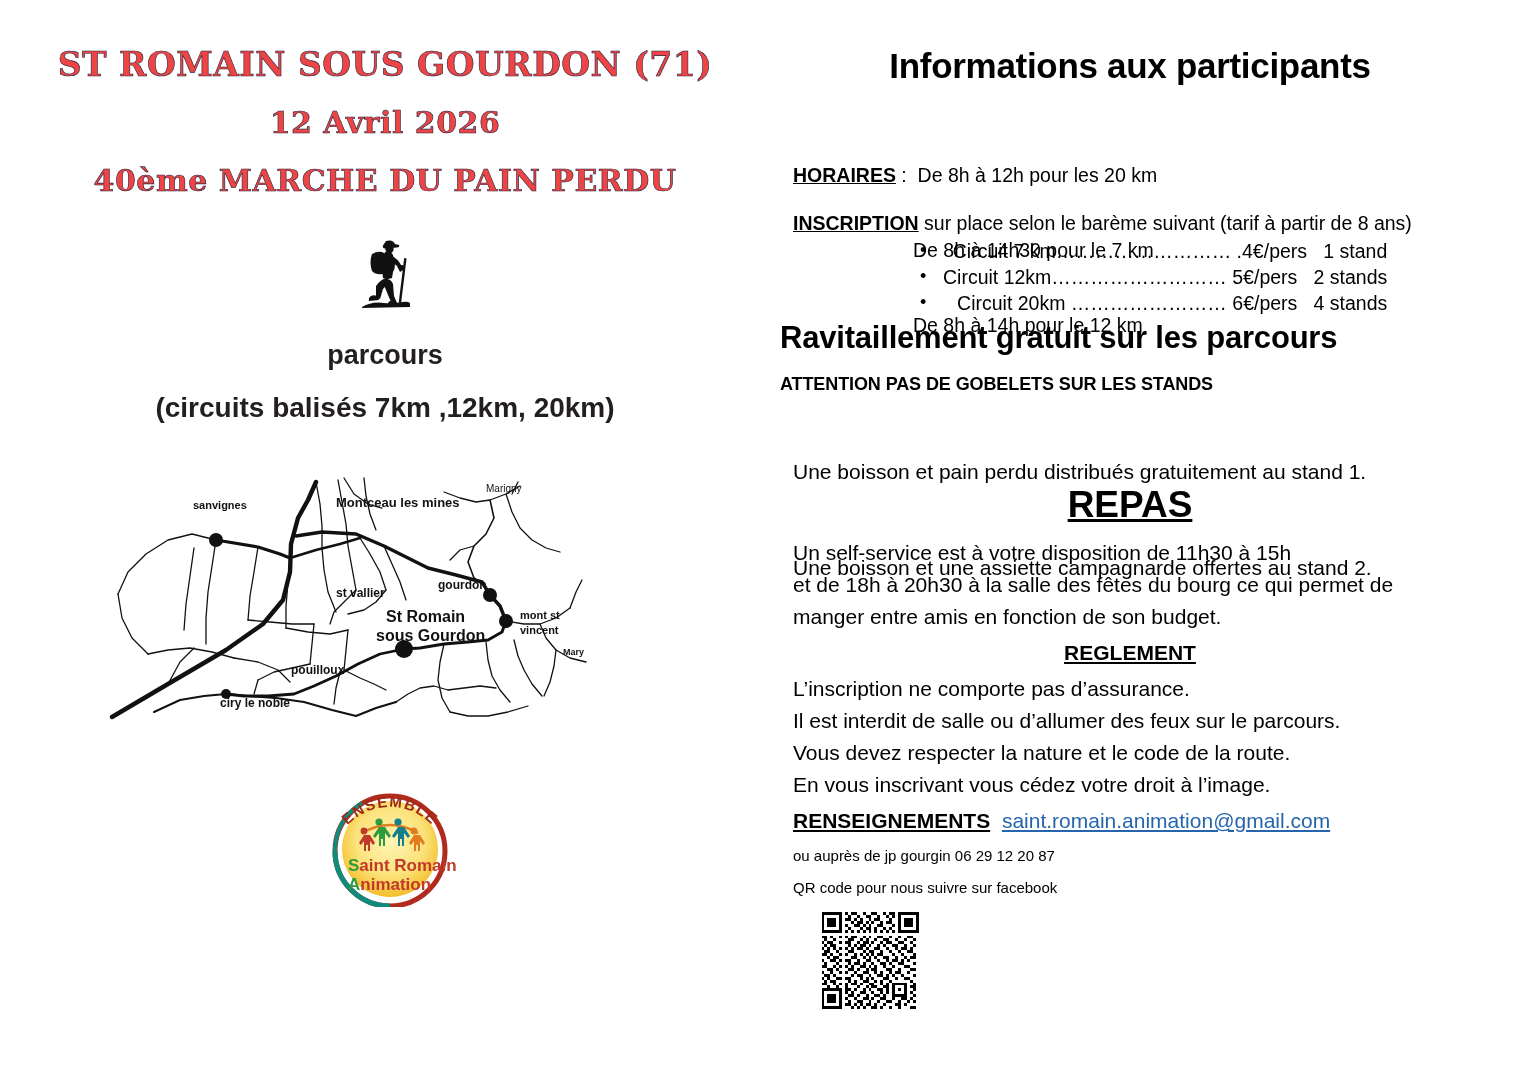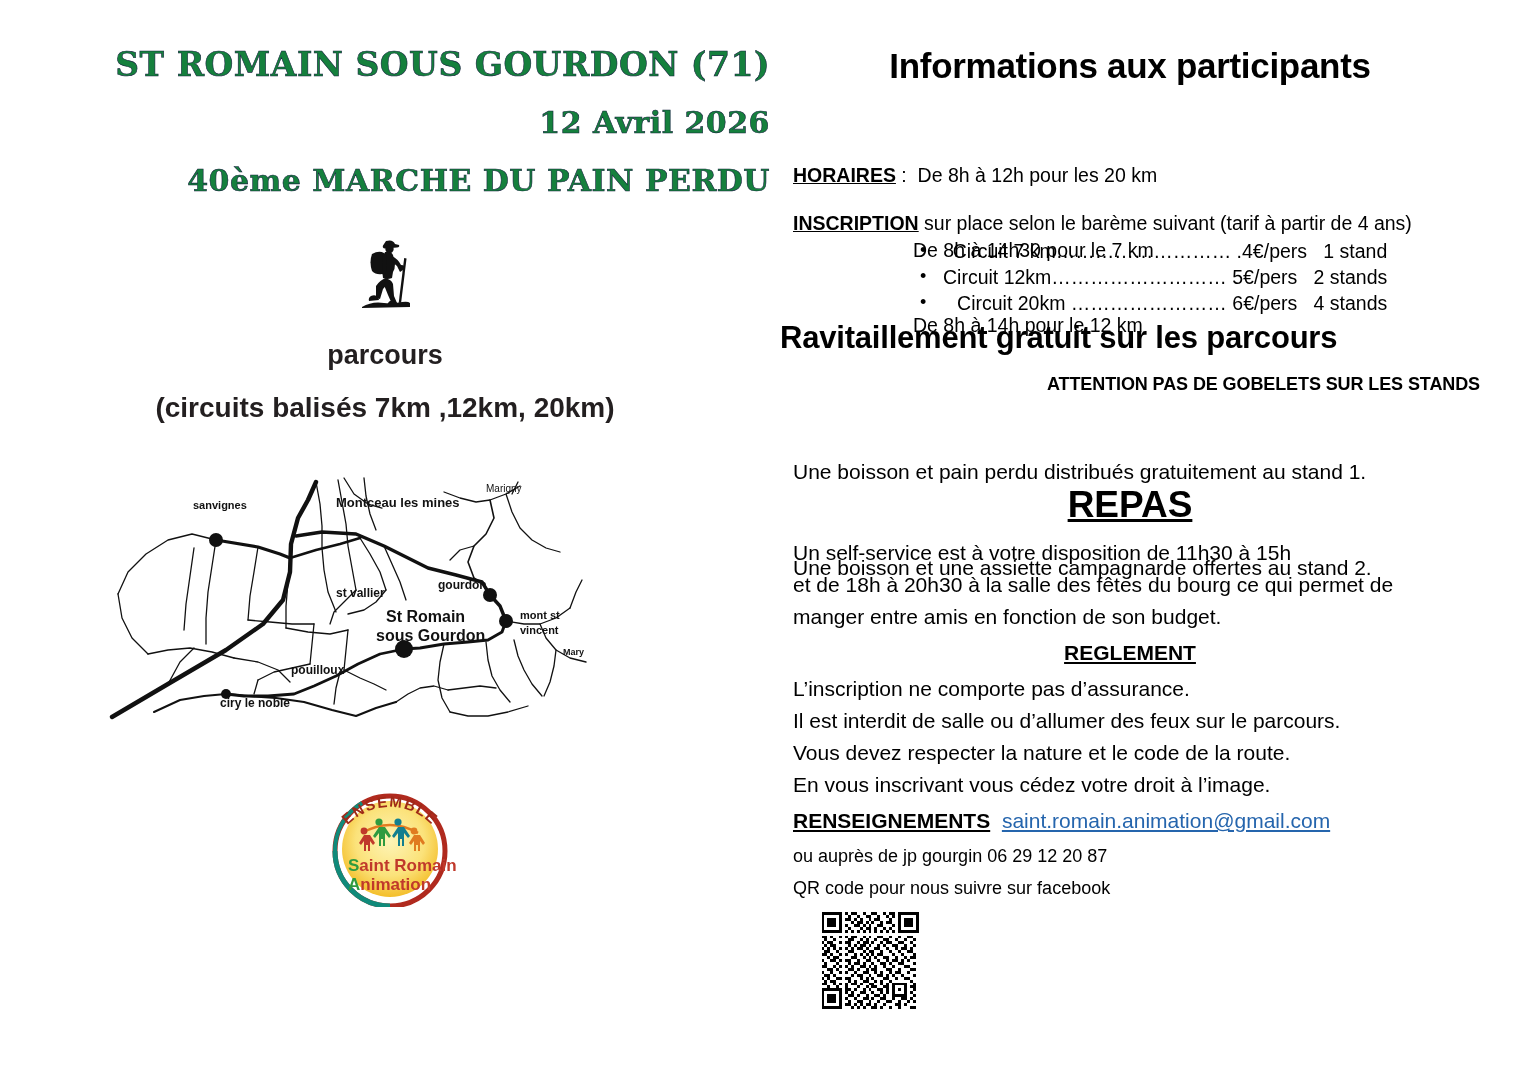--- a/index.html
+++ b/index.html
@@ -19,24 +19,24 @@
   
   .left-col {
     position: absolute;
     left: 0;
     top: 0;
     width: 770px;
     height: 1080px;
   }
 
   .poster-title {
-    text-align: right;
+    text-align: center;
     font-family: "DejaVu Serif", serif;
     font-weight: bold;
-    color: #15803d;
+    color: #ef4444;
     letter-spacing: 0.5px;
   }
   .title-line1 {
     position: absolute;
     left: 0; right: 0;
     top: 46px;
     font-size: 33px;
     line-height: 38px;
     -webkit-text-stroke: 0.6px #17213f;
   }
@@ -166,21 +166,21 @@
     text-align: left;
     font-size: 31px;
     font-weight: bold;
     letter-spacing: -0.2px;
   }
   .attention {
     position: absolute;
     left: 0;
     top: 374px;
     width: 700px;
-    text-align: right;
+    text-align: left;
     font-size: 18px;
     font-weight: bold;
     letter-spacing: -0.1px;
   }
 
   .stands {
     position: absolute;
     left: 13px;
     top: 392px;
     font-size: 21px;
@@ -241,21 +241,21 @@
   }
   .mail-link {
     color: #2565ad;
     text-decoration: underline;
     text-underline-offset: 2px;
   }
   .contact-lines {
     position: absolute;
     left: 13px;
     top: 840px;
-    font-size: 18px;
+    font-size: 15px;
     line-height: 32px;
   }
   .contact-lines span { display: block; white-space: pre; }
 
   .qr-wrap {
     position: absolute;
     left: 40px;
     top: 912px;
     width: 100px;
     height: 97px;
@@ -443,21 +443,21 @@
 
   <div class="info-heading">Informations aux participants</div>
 
   <div class="horaires block-text">
     <span class="hline"><span class="ul-bold">HORAIRES</span><span> :  </span><span>De 8h à 12h pour les 20 km</span></span>
     <span class="hline indent">De 8h à 14h30 pour le 7 km</span>
     <span class="hline indent">De 8h à 14h pour le 12 km</span>
   </div>
 
   <div class="inscription">
-    <span class="ul-bold">INSCRIPTION</span><span> sur place selon le barème suivant (tarif à partir de 4 ans)</span>
+    <span class="ul-bold">INSCRIPTION</span><span> sur place selon le barème suivant (tarif à partir de 8 ans)</span>
   </div>
 
   <ul class="fee-list">
     <li>Circuit 7 km……………………… .4€/pers   1 stand</li>
     <li>Circuit 12km……………………… 5€/pers   2 stands</li>
     <li>Circuit 20km …………………… 6€/pers   4 stands</li>
   </ul>
 
   <div class="ravitaillement">Ravitaillement gratuit sur les parcours</div>
   <div class="attention">ATTENTION PAS DE GOBELETS SUR LES STANDS</div>

